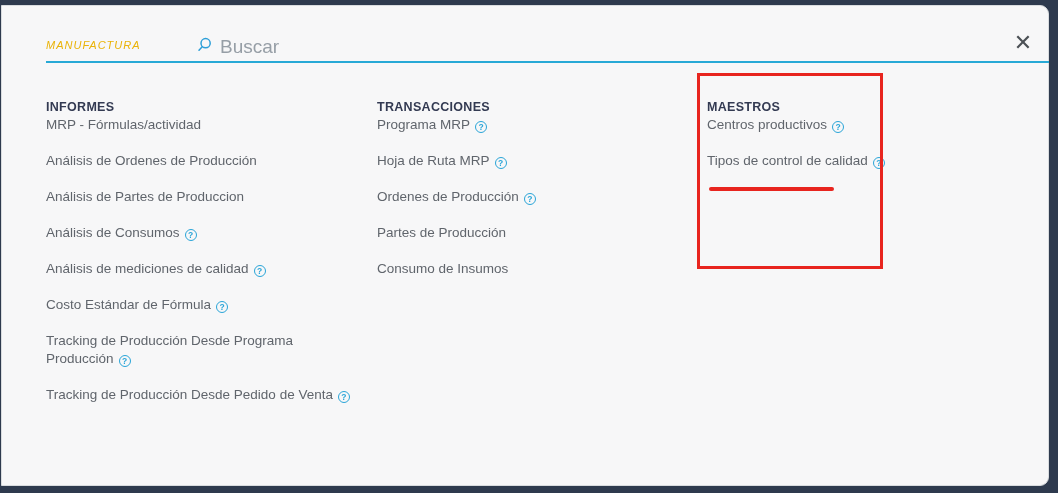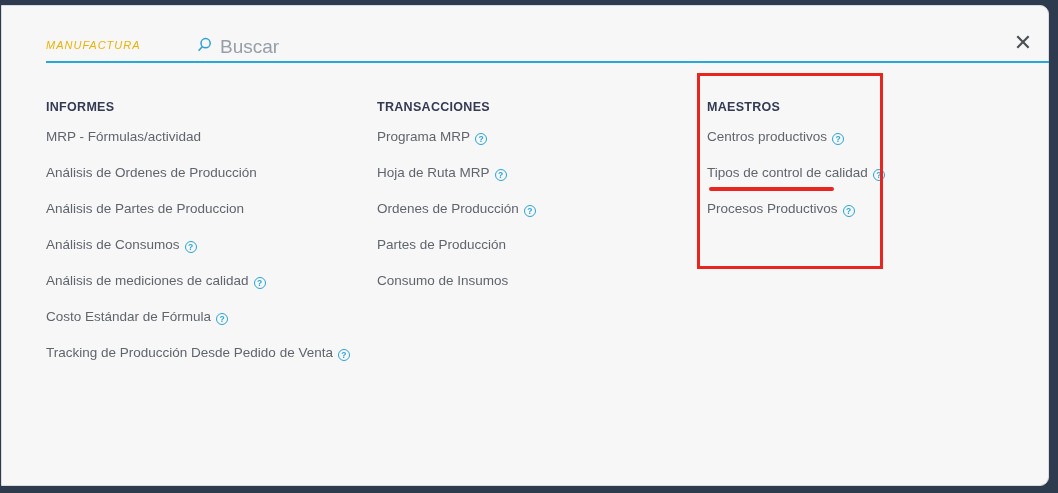--- a/index.html
+++ b/index.html
@@ -94,21 +94,21 @@
   .menu-col.col-0 { left: 46px;  width: 322px; }
   .menu-col.col-1 { left: 377px; width: 300px; }
   .menu-col.col-2 { left: 707px; width: 210px; }
 
   .col-header {
     font-size: 12.5px;
     font-weight: 700;
     letter-spacing: 0.3px;
     color: #333a52;
     line-height: 18px;
-    margin-bottom: 12px;
+    margin-bottom: 0;
   }
   .menu-item {
     font-size: 13.5px;
     color: #60656c;
     line-height: 18px;
     margin-bottom: 18px;
     white-space: nowrap;
     cursor: pointer;
   }
   .menu-item.wrap {
@@ -177,38 +177,38 @@
 
 <div class="menu-col col-0">
   <div class="col-header">INFORMES</div>
   <div>
       <div class="menu-item"><span class="item-label">MRP - Fórmulas/actividad</span></div>
       <div class="menu-item"><span class="item-label">Análisis de Ordenes de Producción</span></div>
       <div class="menu-item"><span class="item-label">Análisis de Partes de Produccion</span></div>
       <div class="menu-item"><span class="item-label">Análisis de Consumos</span><span class="help-icon">?</span></div>
       <div class="menu-item"><span class="item-label">Análisis de mediciones de calidad</span><span class="help-icon">?</span></div>
       <div class="menu-item"><span class="item-label">Costo Estándar de Fórmula</span><span class="help-icon">?</span></div>
+      <div class="menu-item wrap"><span class="item-label">Tracking de Producción Desde Programa Producción</span><span class="help-icon">?</span></div>
       <div class="menu-item"><span class="item-label">Tracking de Producción Desde Pedido de Venta</span><span class="help-icon">?</span></div>
     </div>
 </div>
 
 <div class="menu-col col-1">
   <div class="col-header">TRANSACCIONES</div>
   <div>
       <div class="menu-item"><span class="item-label">Programa MRP</span><span class="help-icon">?</span></div>
       <div class="menu-item"><span class="item-label">Hoja de Ruta MRP</span><span class="help-icon">?</span></div>
       <div class="menu-item"><span class="item-label">Ordenes de Producción</span><span class="help-icon">?</span></div>
       <div class="menu-item"><span class="item-label">Partes de Producción</span></div>
       <div class="menu-item"><span class="item-label">Consumo de Insumos</span></div>
     </div>
 </div>
 
 <div class="menu-col col-2">
   <div class="col-header">MAESTROS</div>
   <div>
       <div class="menu-item"><span class="item-label">Centros productivos</span><span class="help-icon">?</span></div>
       <div class="menu-item"><span class="item-label">Tipos de control de calidad</span><span class="help-icon">?</span></div>
-      <div class="menu-item"><span class="item-label">Procesos Productivos</span><span class="help-icon">?</span></div>
     </div>
 </div>
 
 <div class="annotation-box"></div>
 <div class="annotation-underline"></div>
 
 </body></html>

